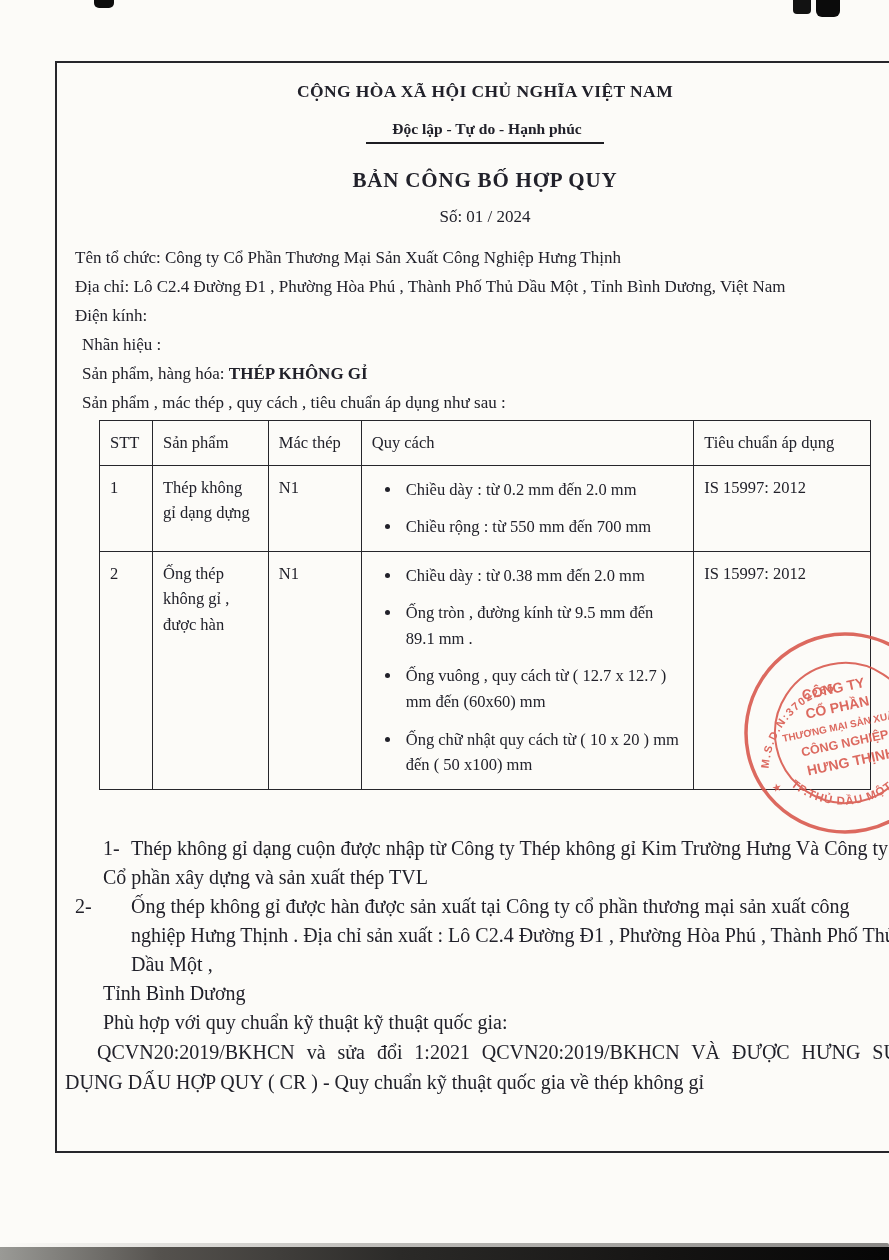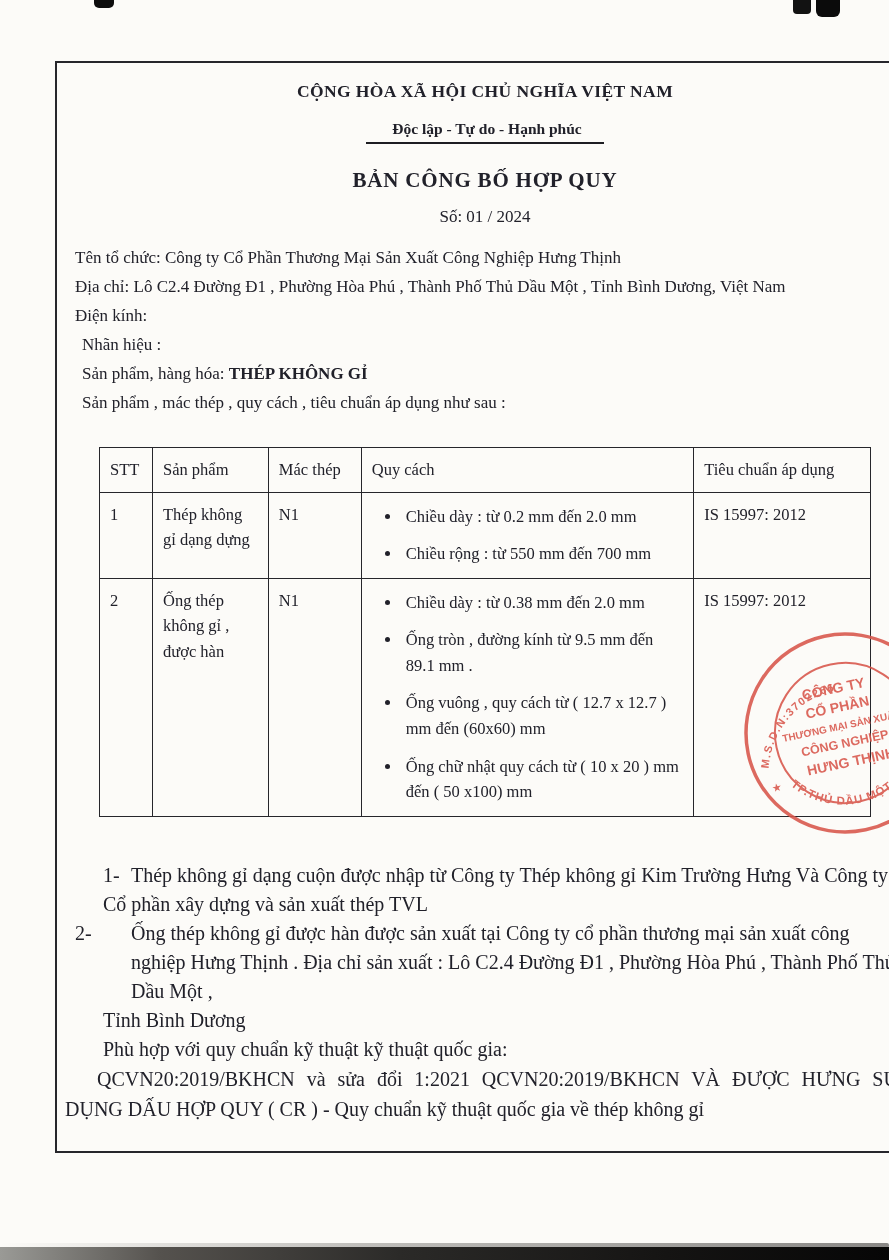--- a/index.html
+++ b/index.html
@@ -40,21 +40,21 @@
         padding: 0 22px 4px 26px; border-bottom: 2px solid #1d1d22; }
   .doc-title { margin-top: 24px; font-size: 21px; font-weight: bold; letter-spacing: .8px; }
   .doc-number { margin-top: 14px; font-size: 17px; }
 
   .info { margin-top: 16px; padding: 0 10px; font-size: 17px; line-height: 29px; }
   .info p { margin: 0; }
   .indent1 { padding-left: 7px; }
   .bold { font-weight: bold; }
 
   table.spec {
-    margin: 30px auto 0 auto;
+    margin: 3px auto 0 auto;
     width: 772px;
     border-collapse: collapse;
     font-size: 16.5px;
     border-radius: 32px;
   }
   table.spec th, table.spec td {
     border: 1.6px solid #26262b;
     padding: 9px 10px;
     vertical-align: top;
     text-align: left;

